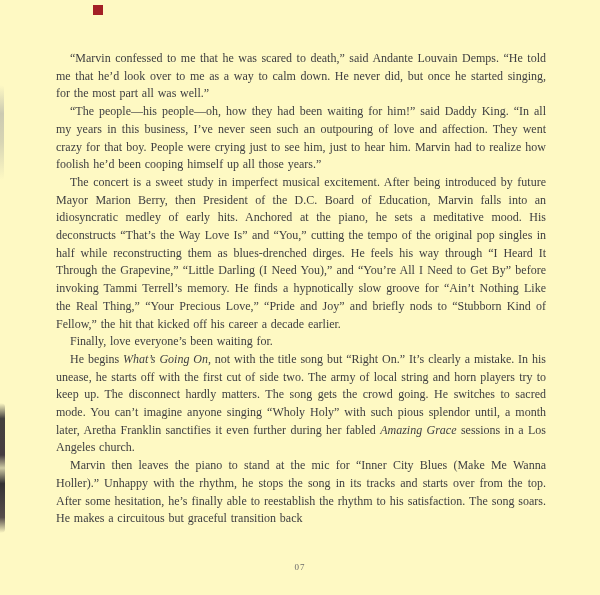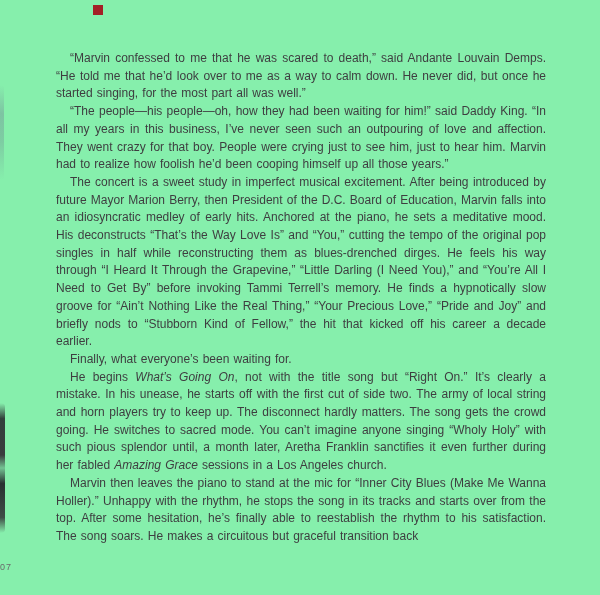--- a/index.html
+++ b/index.html
@@ -4,23 +4,23 @@
 <style>
   html, body {
     margin: 0;
     padding: 0;
     background: #ffffff;
   }
   .page {
     position: relative;
     width: 600px;
     height: 595px;
-    background: #86efac;
+    background: #fef9c3;
     overflow: hidden;
-    font-family: Liberation Sans, sans-serif;
+    font-family: Liberation Serif, serif;
   }
   .red-square {
     position: absolute;
     left: 93px;
     top: 5px;
     width: 10px;
     height: 10px;
   }
   
   .edge-artifact-upper {
@@ -70,38 +70,39 @@
   }
   .text-block em {
     font-style: italic;
     margin-top: 9px;
   }
   .folio {
     position: absolute;
     left: 0;
     right: 0;
     top: 562px;
+    text-align: center;
     font-size: 9px;
     letter-spacing: 1px;
     color: #6a6a6a;
   }
 </style>
 </head>
 <body>
 
 <div class="page">
   <div class="red-square" style="background: rgb(163, 32, 38);"></div>
   <div class="edge-artifact-upper"></div>
   <div class="edge-artifact-lower"></div>
 
   <main class="text-block">
       <p><span>“Marvin confessed to me that he was scared to death,” said Andante Louvain Demps. “He told me that he’d look over to me as a way to calm down. He never did, but once he started singing, for the most part all was well.”</span></p>
       <p><span>“The people—his people—oh, how they had been waiting for him!” said Daddy King. “In all my years in this business, I’ve never seen such an outpouring of love and affection. They went crazy for that boy. People were crying just to see him, just to hear him. Marvin had to realize how foolish he’d been cooping himself up all those years.”</span></p>
       <p><span>The concert is a sweet study in imperfect musical excitement. After being introduced by future Mayor Marion Berry, then President of the D.C. Board of Education, Marvin falls into an idiosyncratic medley of early hits. Anchored at the piano, he sets a meditative mood. His deconstructs “That’s the Way Love Is” and “You,” cutting the tempo of the original pop singles in half while reconstructing them as blues-drenched dirges. He feels his way through “I Heard It Through the Grapevine,” “Little Darling (I Need You),” and “You’re All I Need to Get By” before invoking Tammi Terrell’s memory. He finds a hypnotically slow groove for “Ain’t Nothing Like the Real Thing,” “Your Precious Love,” “Pride and Joy” and briefly nods to “Stubborn Kind of Fellow,” the hit that kicked off his career a decade earlier.</span></p>
-      <p><span>Finally, what everyone’s been waiting for.</span></p>
+      <p><span>Finally, love everyone’s been waiting for.</span></p>
       <p><span>He begins </span><em>What’s Going On</em><span>, not with the title song but “Right On.” It’s clearly a mistake. In his unease, he starts off with the first cut of side two. The army of local string and horn players try to keep up. The disconnect hardly matters. The song gets the crowd going. He switches to sacred mode. You can’t imagine anyone singing “Wholy Holy” with such pious splendor until, a month later, Aretha Franklin sanctifies it even further during her fabled </span><em>Amazing Grace</em><span> sessions in a Los Angeles church.</span></p>
       <p><span>Marvin then leaves the piano to stand at the mic for “Inner City Blues (Make Me Wanna Holler).” Unhappy with the rhythm, he stops the song in its tracks and starts over from the top. After some hesitation, he’s finally able to reestablish the rhythm to his satisfaction. The song soars. He makes a circuitous but graceful transition back</span></p>
     </main>
 
   <footer class="folio">
     <span>07</span>
   </footer>
 </div>
 
 </body></html>

